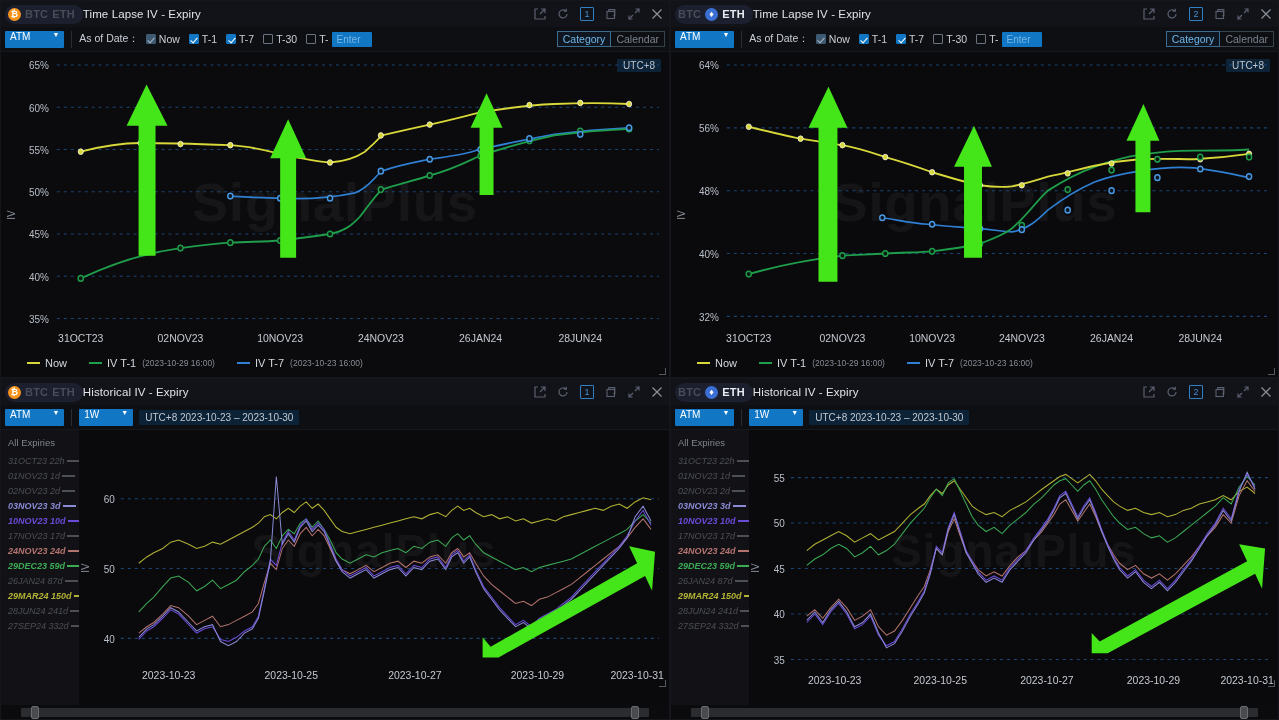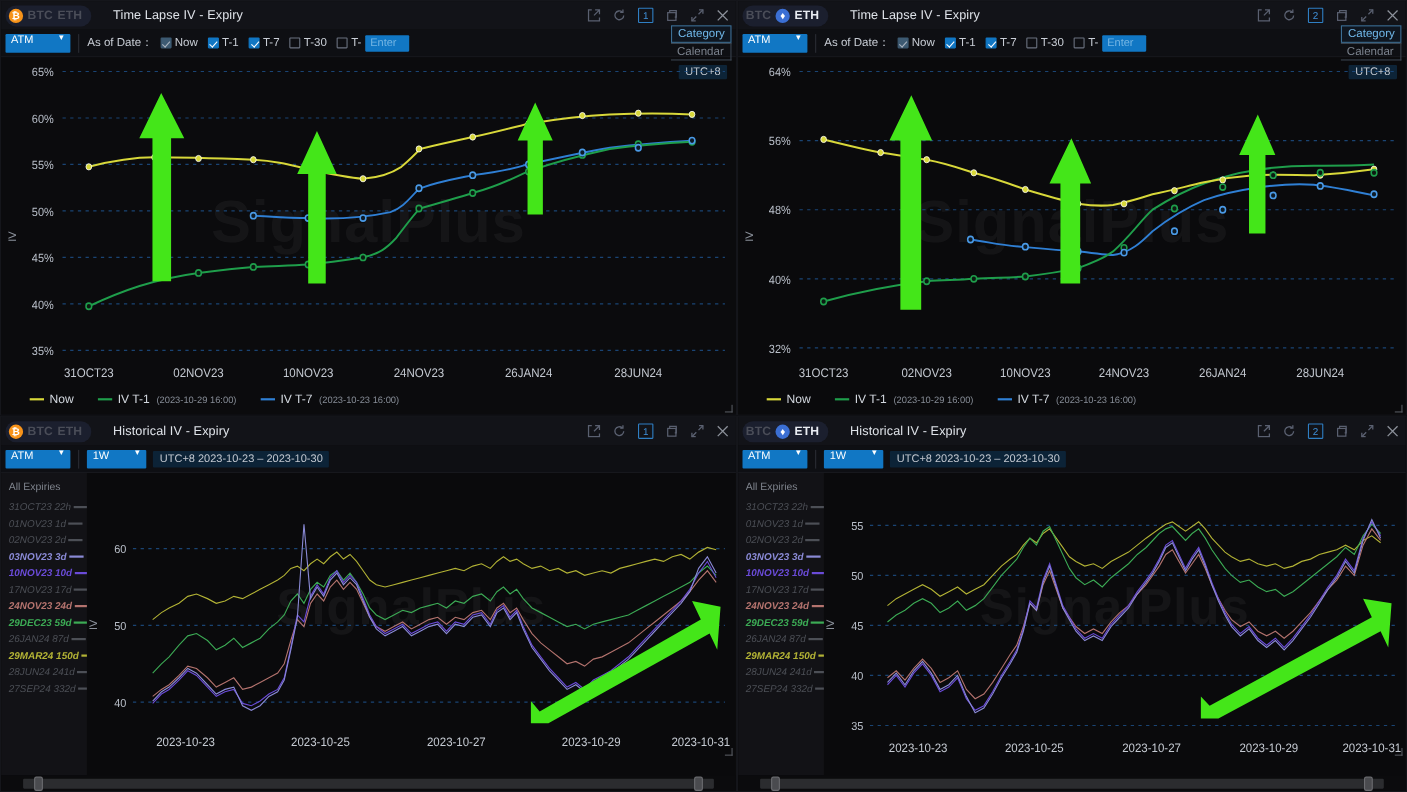--- a/index.html
+++ b/index.html
@@ -24,21 +24,21 @@
              background: #1b1f2e; padding: 0 8px 0 3px; gap: 4px; }
   .coin { display: flex; align-items: center; gap: 4px; font-size: 11px; font-weight: bold;
           letter-spacing: .2px; }
   .coin.off { color: #4a4d58; }
   .coin.on { color: #e9ecf2; }
   .coin-dot { width: 13px; height: 13px; border-radius: 50%; display: inline-flex;
               align-items: center; justify-content: center; font-size: 9px; font-weight: bold;
               color: #1a1a1a; }
   .coin-dot.btc { background: #f7931a; color: #fff; }
   .coin-dot.eth { background: #3b6fd4; color: #fff; }
-  .p-title { font-size: 11.5px; color: #dfe3e9; margin-left: 20px; letter-spacing: .1px; }
+  .p-title { font-size: 11.5px; color: #dfe3e9; margin-left: 0; letter-spacing: .1px; }
   .head-sp { flex: 1; }
   .hicons { display: flex; align-items: center; gap: 11px; color: #5a6070; }
   .hicons > * { cursor: pointer; display: flex; align-items: center; }
   .badge-num { width: 14px; height: 14px; border: 1px solid #2f7fc4; color: #3f90d8;
                font-size: 9px; display: flex; align-items: center; justify-content: center;
                border-radius: 1px; }
 
   
   .p-tools { height: 25px; flex: 0 0 25px; display: flex; align-items: center;
              background: #0e0f13; border-bottom: 1px solid #17181d; padding-left: 4px; gap: 0; }
@@ -53,21 +53,21 @@
   .cb { display: flex; align-items: center; gap: 3px; font-size: 10.5px; color: #c9ced6; cursor: pointer; }
   .box { width: 10px; height: 10px; border: 1px solid #6b7280; border-radius: 1px; background: transparent;
          display: inline-block; position: relative; }
   .box.checked { background: #1177c4; border-color: #1177c4; }
   .box.checked.dim { background: #3d5a72; border-color: #3d5a72; }
   .box.checked::after { content: ""; position: absolute; left: 2.5px; top: 0.5px; width: 3px; height: 6px;
         border: solid #fff; border-width: 0 1.5px 1.5px 0; transform: rotate(42deg); }
   .box.checked.dim::after { border-color: #aab4bf; }
   .entry { background: #1177c4; color: #75b6e4; font-size: 10px; width: 40px; height: 15px;
            display: flex; align-items: center; padding-left: 5px; border-radius: 1px; }
-  .seg { display: flex; margin-left: auto; margin-right: 4px; flex-direction: column; }
+  .seg { display: flex; margin-left: auto; margin-right: 4px; }
   .seg div { font-size: 10.5px; padding: 1px 5px; border: 1px solid #39434e; cursor: pointer; }
   .seg .active { color: #6fb6e8; border-color: #3b6d93; background: #0f1620; }
   .seg .inactive { color: #7b828d; border-left: none; }
   .utcrange { font-size: 10px; color: #c2c7cf; background: #0c2337; padding: 2px 6px; border-radius: 1px; }
 
   
   .p-body { flex: 1; position: relative; overflow: hidden; }
   .wm { position: absolute; left: 50%; top: 46%; transform: translate(-50%,-50%);
         font-size: 54px; font-weight: bold; color: #ffffff; opacity: .045;
         letter-spacing: 1px; pointer-events: none; user-select: none; white-space: nowrap; }

